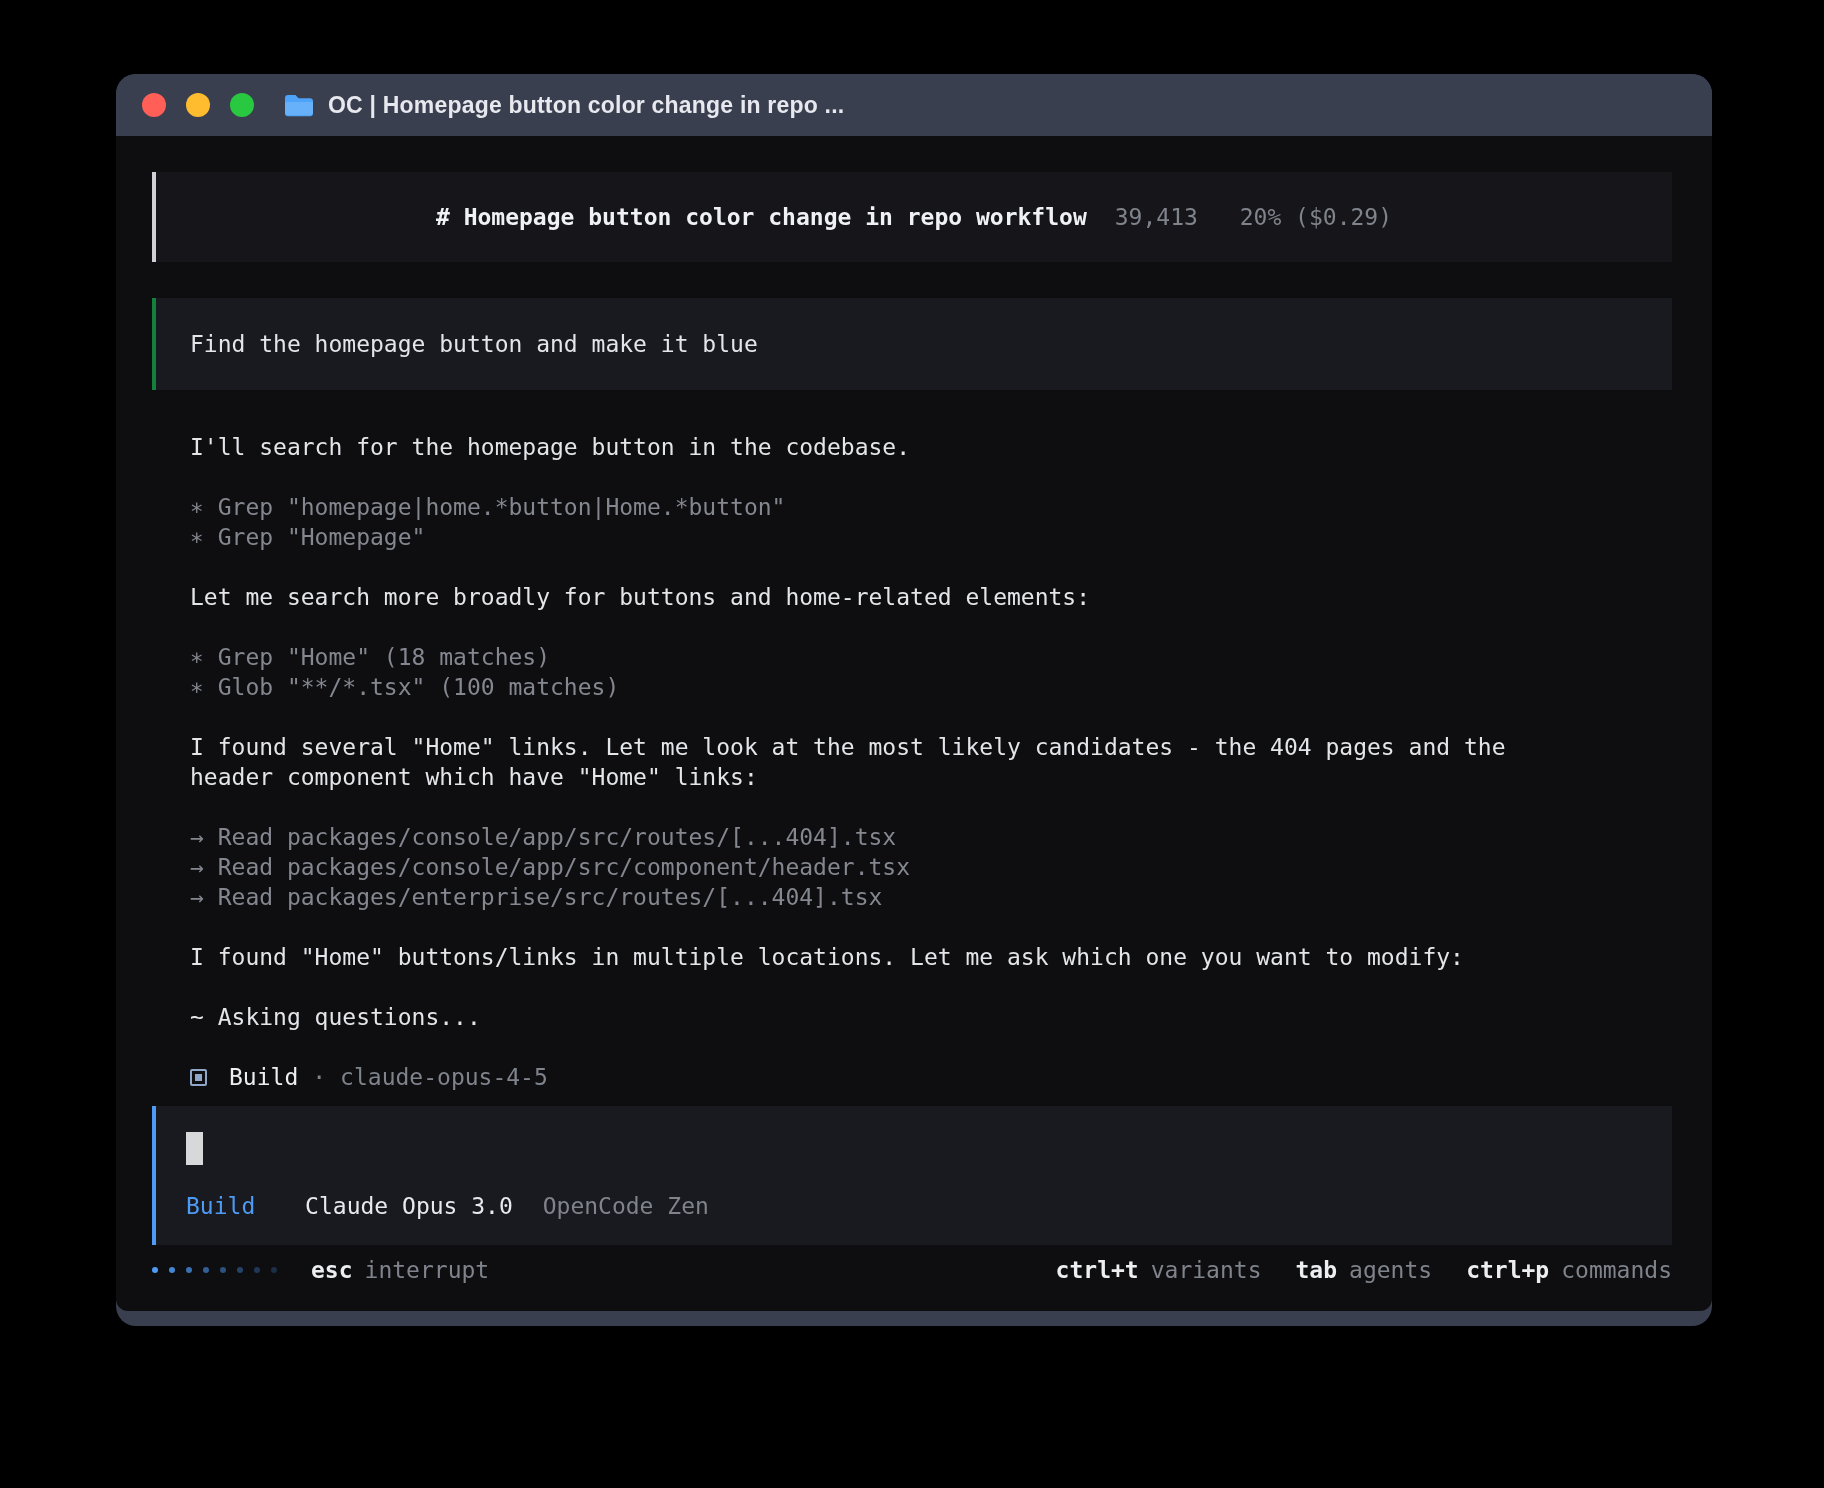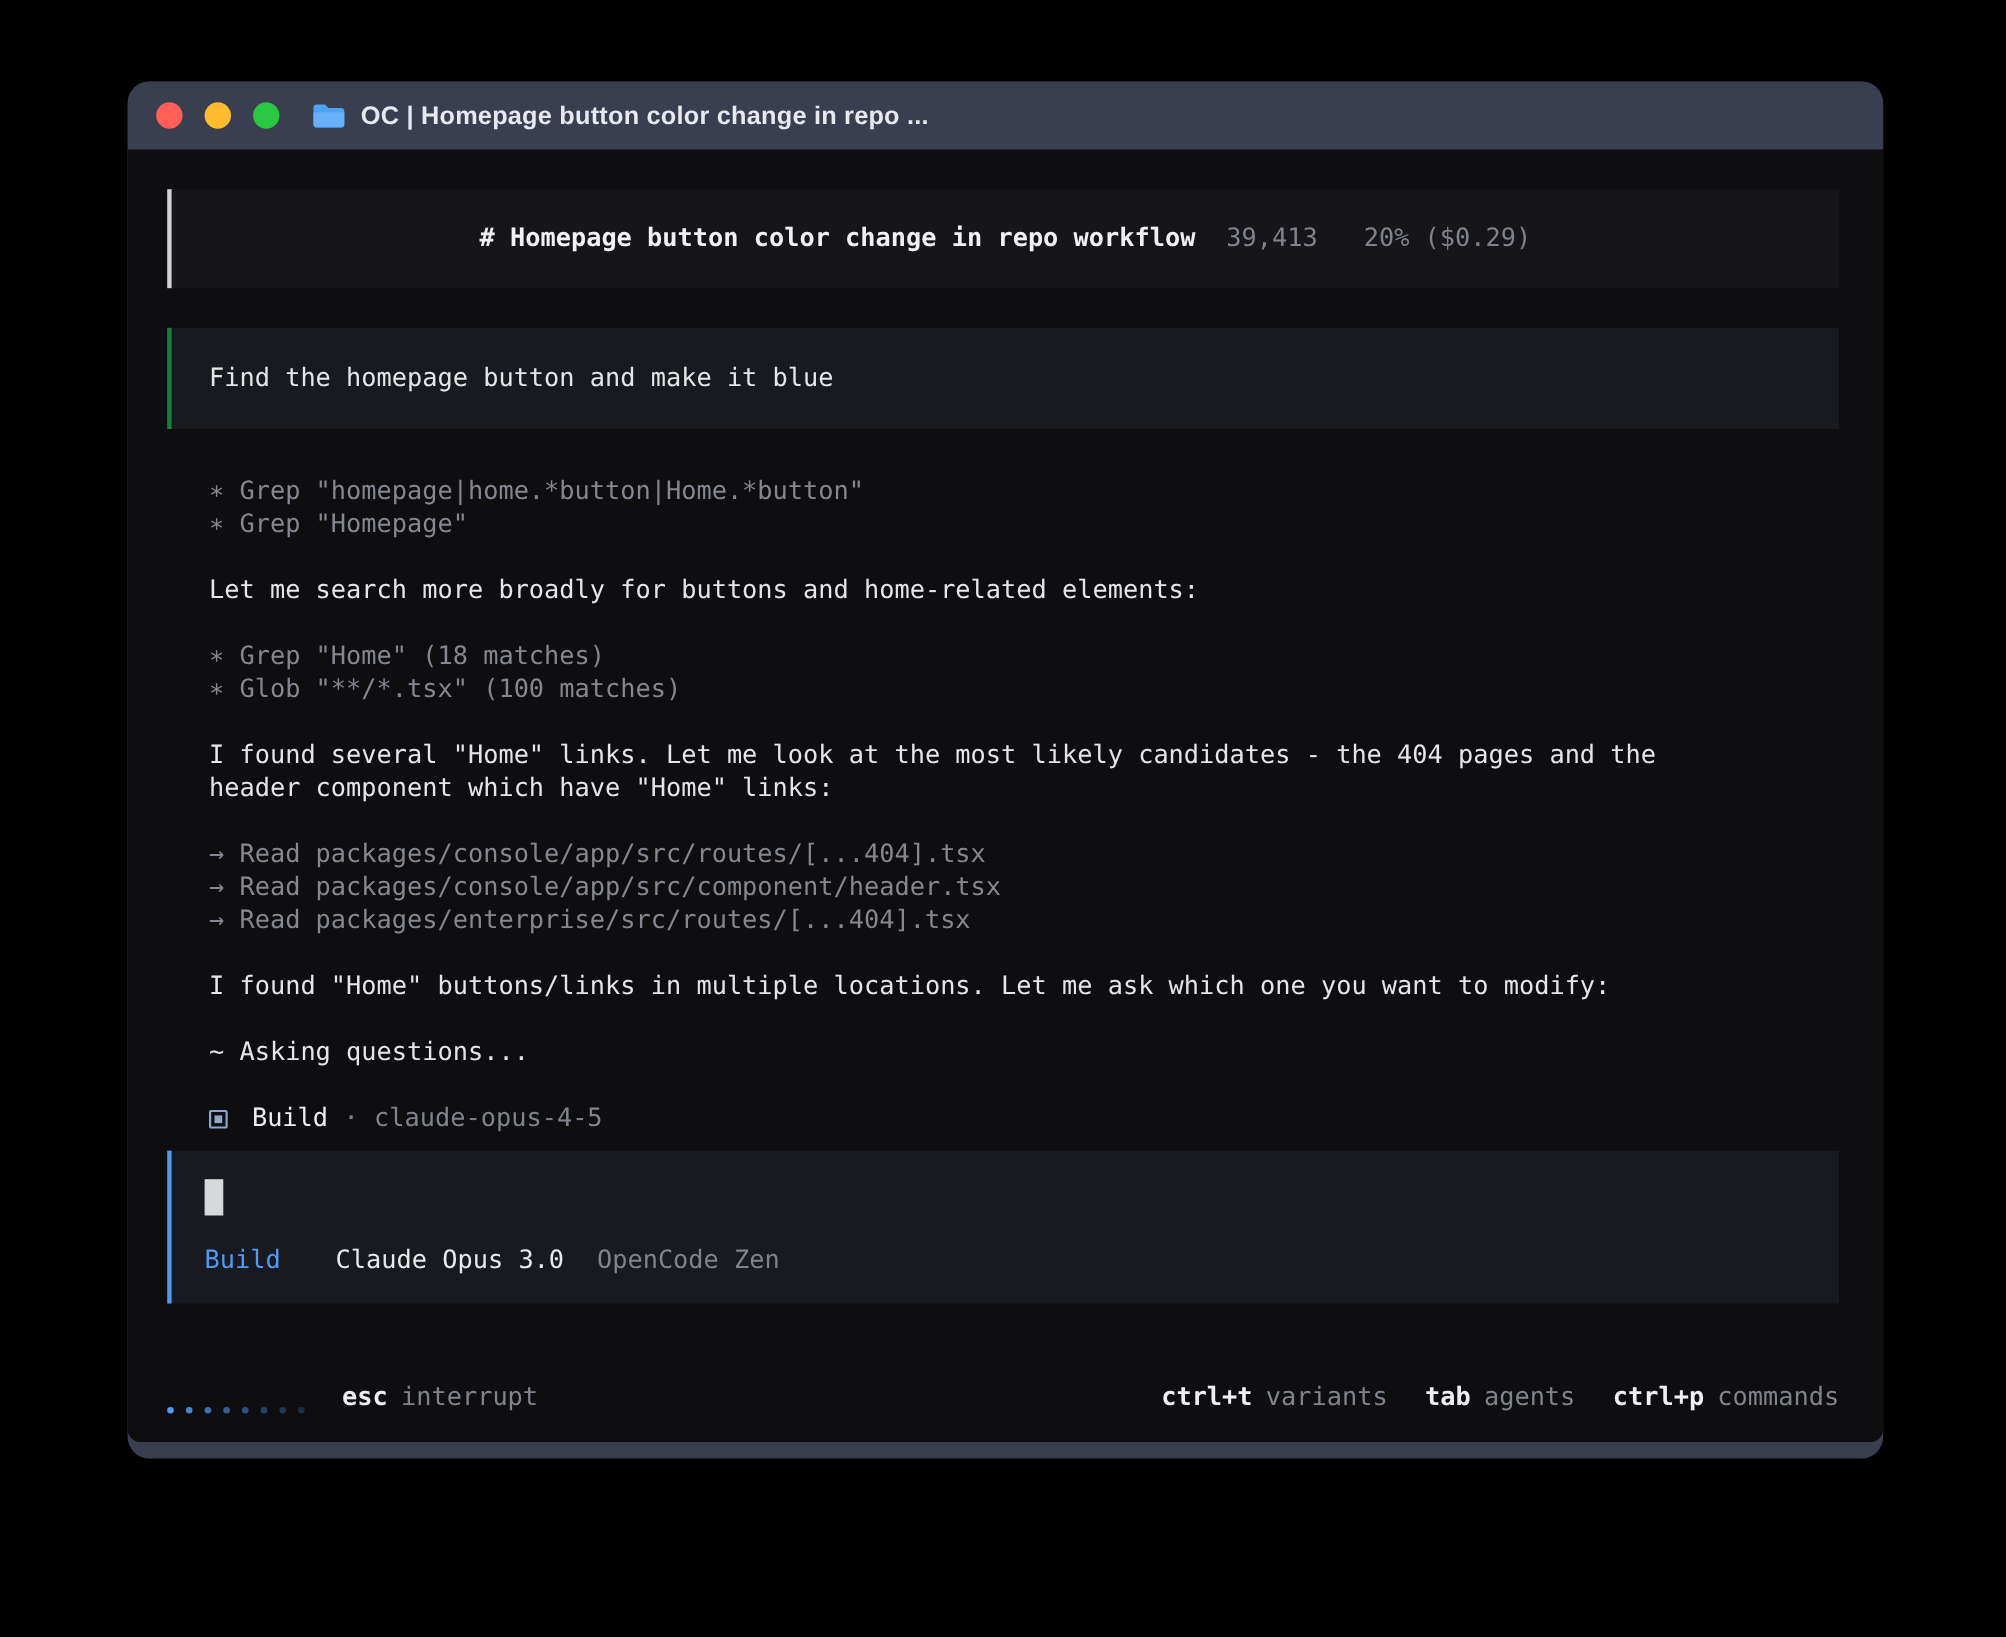--- a/index.html
+++ b/index.html
@@ -75,21 +75,21 @@
   .cursor { display: block; width: 17px; height: 33px; background: #d7d8da; }
   .input-meta { margin-top: 26px; white-space: nowrap; }
   .input-meta .mode { color: #4d9bf5; margin-right: 36px; }
   .input-meta .model { color: #e7e9ed; margin-right: 16px; }
   .input-meta .provider { color: #7f838b; }
 
   .footer {
     margin-top: auto; padding-bottom: 26px;
     display: flex; justify-content: space-between; align-items: center;
   }
-  .footer-left { display: flex; align-items: flex-end; }
+  .footer-left { display: flex; align-items: center; }
   .spinner { display: inline-flex; align-items: center; gap: 11px; margin-right: 34px; }
   .spinner i { width: 6px; height: 6px; border-radius: 50%; background: #4d9bf5; display: inline-block; }
   .spinner i:nth-child(1){opacity:1}.spinner i:nth-child(2){opacity:.85}
   .spinner i:nth-child(3){opacity:.7}.spinner i:nth-child(4){opacity:.58}
   .spinner i:nth-child(5){opacity:.48}.spinner i:nth-child(6){opacity:.38}
   .spinner i:nth-child(7){opacity:.3}.spinner i:nth-child(8){opacity:.24}
   .key { font-weight: bold; color: #eceef1; }
   .hint { color: #7f838b; }
   .footer-left .key { margin-right: 12px; }
   .footer-right { display: flex; align-items: center; }
@@ -125,20 +125,21 @@
           <span>39,413</span>
           <span>20% ($0.29)</span>
         </span>
       </div>
 
       <div class="user-block">
         <span>Find the homepage button and make it blue</span>
       </div>
 
       <div class="transcript">
+        <div class="para">I'll search for the homepage button in the codebase.</div>
 
         <div class="tool-group">
           <div class="tool-line">∗ Grep "homepage|home.*button|Home.*button"</div>
           <div class="tool-line">∗ Grep "Homepage"</div>
         </div>
 
         <div class="para">Let me search more broadly for buttons and home-related elements:</div>
 
         <div class="tool-group">
           <div class="tool-line">∗ Grep "Home" (18 matches)</div>

